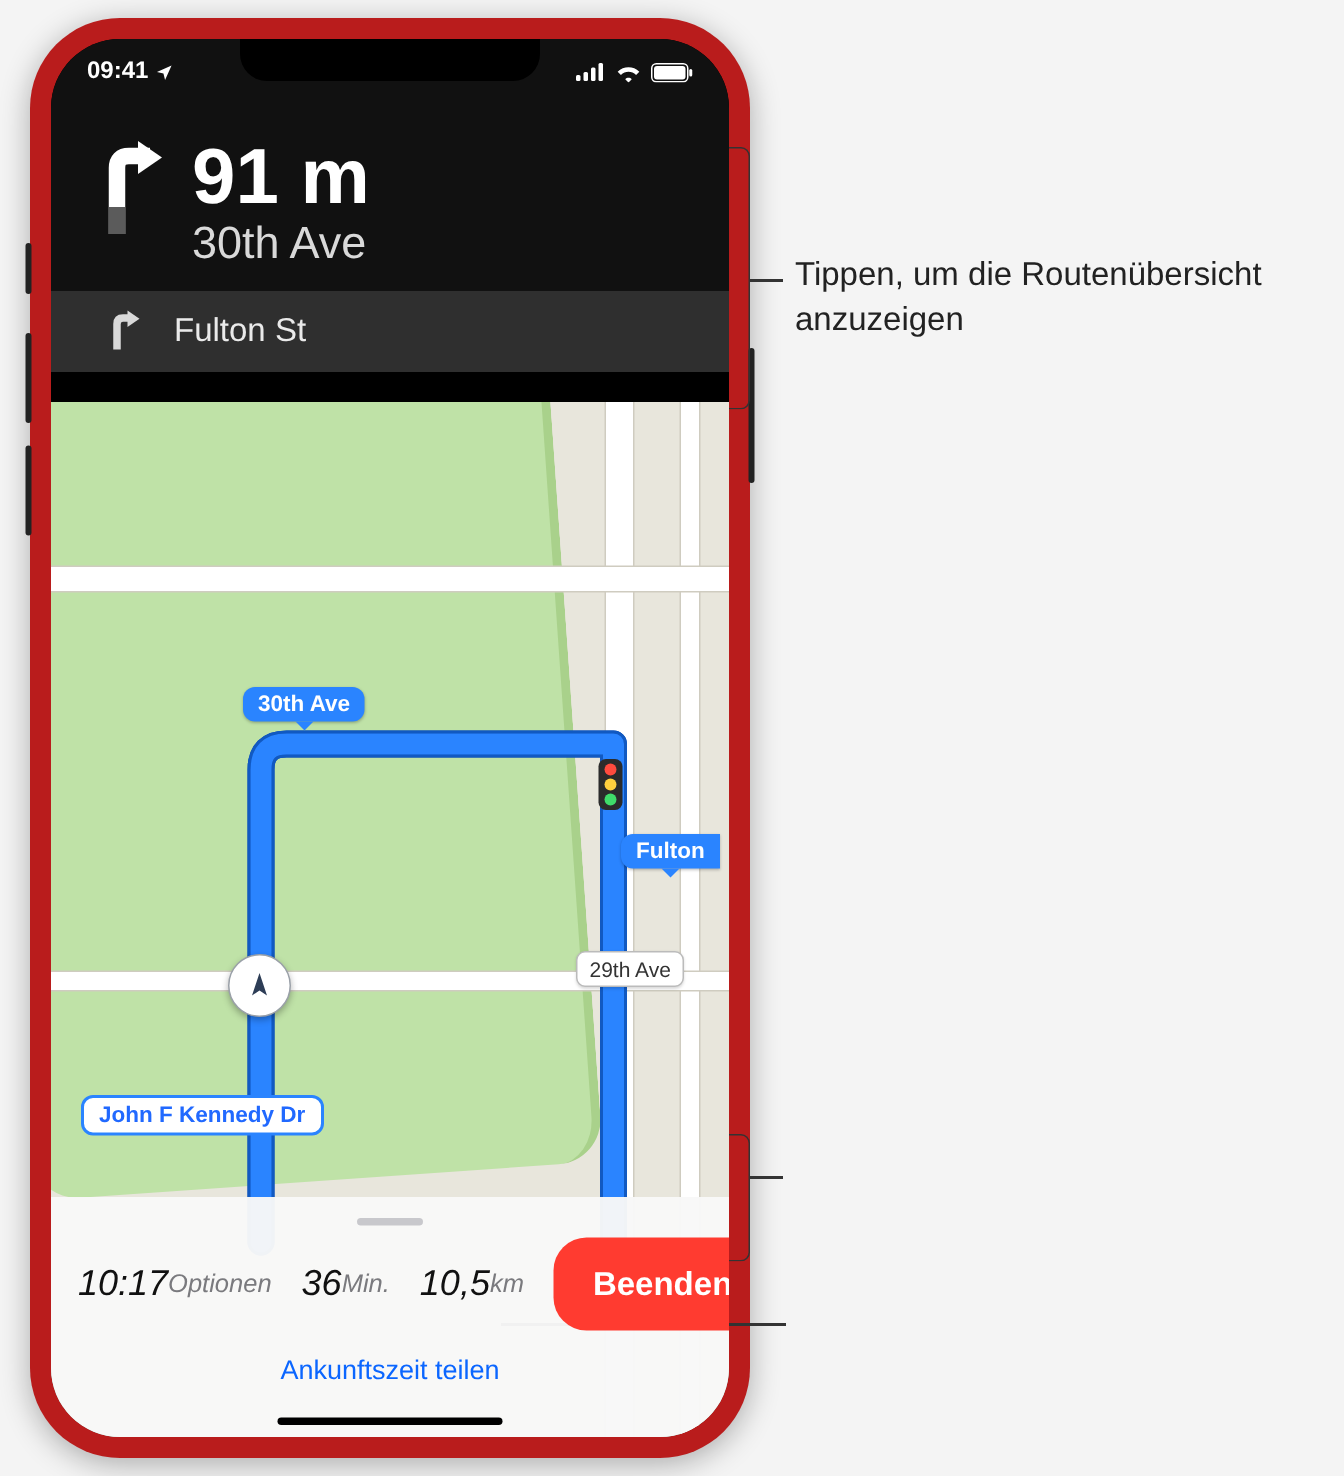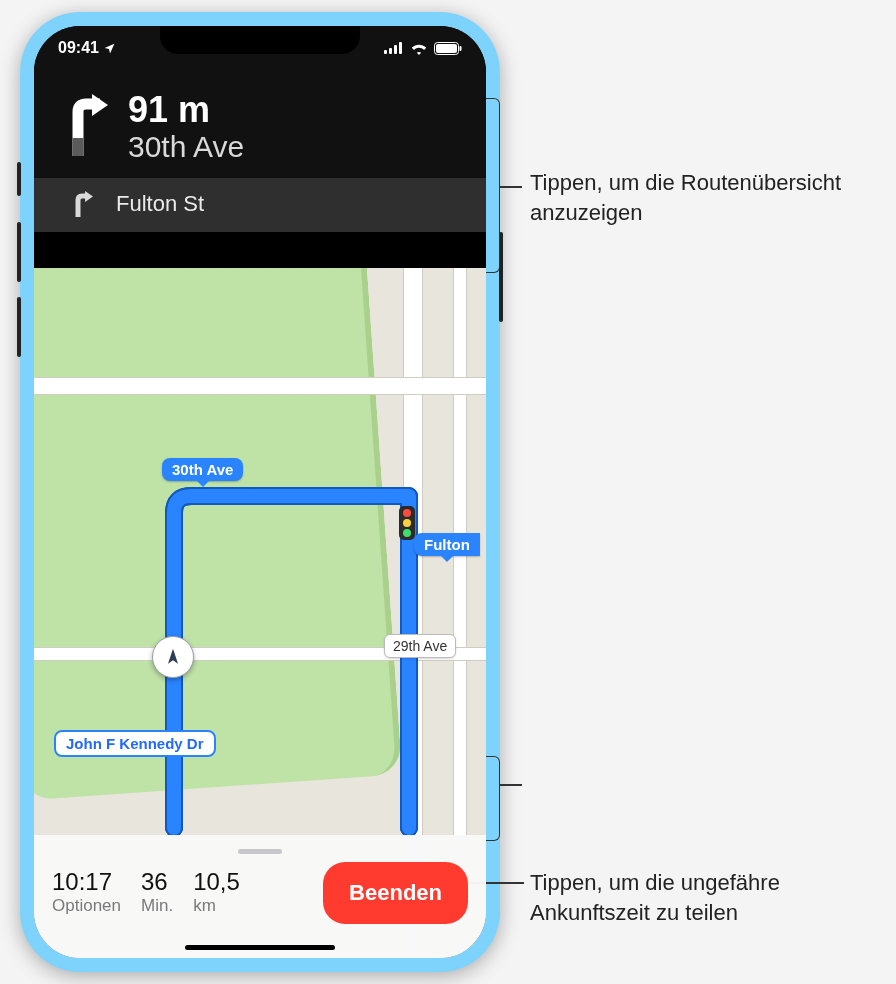--- a/index.html
+++ b/index.html
@@ -16,21 +16,21 @@
     top: 12px;
     width: 480px;
     height: 960px;
   }
   
   .phone {
     position: relative;
     width: 480px;
     height: 960px;
     border-radius: 60px;
-    background: #7dd3fc;
+    background: #b91c1c;
     box-shadow: 0 4px 20px rgba(0,0,0,.3);
     padding: 14px;
   }
   .side-btn {
     position: absolute;
     background:#222;
     border-radius:2px;
   }
   .side-btn.left1 { left:-3px; top:150px; width:4px; height:34px; }
   .side-btn.left2 { left:-3px; top:210px; width:4px; height:60px; }
@@ -80,21 +80,21 @@
     padding-top:48px;
     z-index:40;
   }
   .nav-main {
     display:flex;
     align-items:flex-start;
     gap:18px;
     padding:18px 28px 14px 28px;
   }
   .turn-icon-lg { width:48px; height:66px; flex-shrink:0; }
-  .nav-dist { font-size:36px; font-weight:700; line-height:1; }
+  .nav-dist { font-size:52px; font-weight:700; line-height:1; }
   .nav-street { font-size:30px; color:#d9d9d9; margin-top:2px; font-weight:400; }
   .nav-next {
     display:flex;
     align-items:center;
     gap:22px;
     background:#2f2f2f;
     padding:12px 28px 14px 36px;
     font-size:22px;
     color:#eaeaea;
   }
@@ -214,21 +214,21 @@
     padding:14px 18px 34px 18px;
     z-index:45;
   }
   .grabber{
     width:44px;height:5px;border-radius:3px;background:#c8c8cc;
     margin:0 auto 8px;
   }
   .stats-row{
     display:flex;align-items:center;gap:20px;
   }
-  .stat{display:flex;flex-direction:column;}
+  .stat{display:flex;flex-direction:row;font-style:italic;}
   .stat .v{font-size:24px;font-weight:400;color:#111;line-height:1;}
   .stat .l{font-size:17px;color:#7a7a7e;margin-top:2px;}
   .end-btn{
     margin-left:auto;
     background:#ff3b30;
     color:#fff;
     border:none;
     border-radius:22px;
     font-size:22px;
     font-weight:700;
@@ -339,21 +339,21 @@
         </svg>
 
         <div class="route-label" style="left:128px; top:190px">30th Ave</div>
 
         <div class="traffic-light" style="left:365px; top:238px">
           <span class="tl-r"></span>
             <span class="tl-y"></span>
             <span class="tl-g"></span>
         </div>
 
-        <div class="route-label" style="left:380px; top:265px; border-radius:8px 0 0 8px;">Fulton</div>
+        <div class="route-label" style="left:380px; top:288px; border-radius:8px 0 0 8px;">Fulton</div>
 
         <div class="map-label" style="left:350px; top:366px">29th Ave</div>
 
         <div class="user-loc" style="left:118px; top:368px">
           <svg width="20" height="20" viewBox="0 0 24 24" fill="#2d3d56">
               <path d="M12 2l6 18-6-4-6 4z"></path>
             </svg>
         </div>
 
         <div class="current-road" style="left:20px; top:462px">John F Kennedy Dr</div>
@@ -370,34 +370,34 @@
           <div class="stat">
             <span class="v">36</span>
             <span class="l">Min.</span>
           </div>
           <div class="stat">
             <span class="v">10,5</span>
             <span class="l">km</span>
           </div>
           <button class="end-btn">Beenden</button>
         </div>
+        <div class="share-link">Ankunftszeit teilen</div>
         <div class="home-ind"></div>
       </div>
 
     </div>
   </div>
 </div>
 
 <div class="callout" style="left:530px; top:168px; width:320px">
   <div class="bracket" style="left:-44px; top:-70px; width:14px; height:175px;"></div>
   <div class="lead" style="left:-30px; top:18px; width:22px;"></div>
   <span>Tippen, um die Routenübersicht anzuzeigen</span>
 </div>
 
 <div class="callout" style="left:530px; top:766px; width:330px">
   <div class="bracket" style="left:-44px; top:-10px; width:14px; height:85px;"></div>
   <div class="lead" style="left:-30px; top:18px; width:22px;"></div>
 </div>
 
 <div class="callout" style="left:530px; top:868px; width:350px">
   <div class="lead" style="left:-196px; top:14px; width:190px;"></div>
-  <span>Tippen, um die ungefähre Ankunftszeit zu teilen</span>
 </div>
 
 </body></html>

